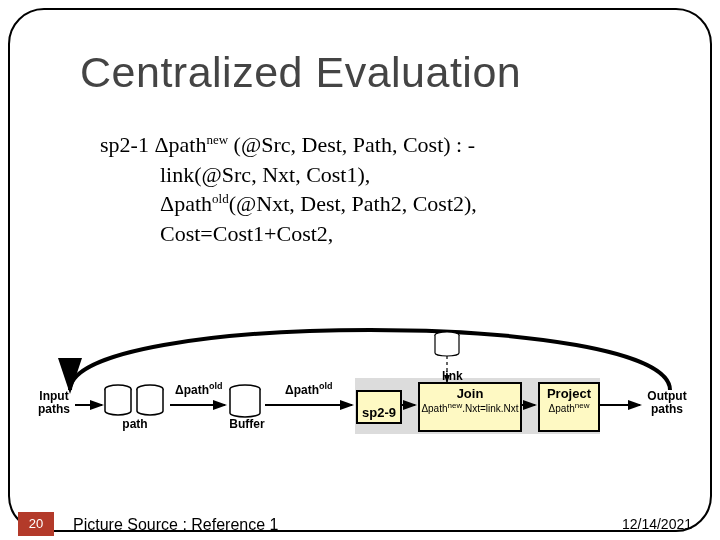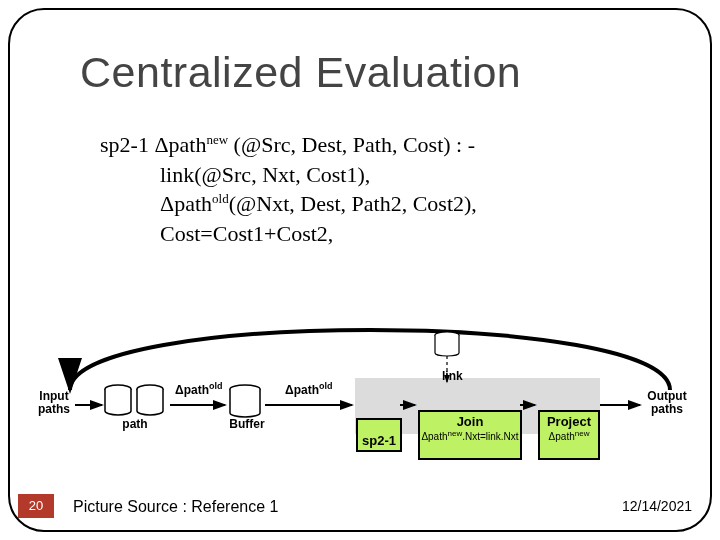--- a/index.html
+++ b/index.html
@@ -50,40 +50,39 @@
     font-family: Arial, sans-serif;
     font-weight: bold;
     font-size: 12px;
     text-align: center;
     line-height: 1.05;
   }
   .lbl-small { font-size: 12px; font-weight: bold; }
   .box {
     position: absolute;
     border: 2px solid #000;
-    background: #bef264;
+    background: #fef9c3;
     text-align: center;
-    margin-top: 28px;
   }
   .box-inner {
     font-weight: bold;
     font-size: 13px;
     padding-top: 2px;
   }
   .box-sub {
     font-size: 10px;
     font-weight: normal;
   }
   .shade {
     position: absolute;
     background: #dcdcdc;
   }
   .footer {
     position: absolute;
-    bottom: 18px;
+    bottom: 0;
     left: 18px;
     right: 28px;
     height: 28px;
   }
   .pagenum {
     position: absolute;
     left: 0;
     width: 36px;
     height: 24px;
     background: #b33a2a;
@@ -178,21 +177,21 @@
     <span>Δpath</span><span class="sup" style="font-size:9px">old</span>
   </div>
 
   <div class="lbl" style="left:195px; top:98px; width:44px;">Buffer</div>
 
   <div class="lbl-small lbl" style="left:255px; top:62px;">
     <span>Δpath</span><span class="sup" style="font-size:9px">old</span>
   </div>
 
   <div class="box" style="left:326px; top:70px; width:42px; height:30px; line-height:30px;">
-    <div class="box-inner" style="padding-top:6px">sp2-1</div>
+    <div class="box-inner" style="padding-top:6px">sp2-9</div>
   </div>
 
   <div class="lbl-small lbl" style="left:412px; top:18px;margin-top:32px;">link</div>
 
   <div class="box" style="left:388px; top:62px; width:100px; height:46px;">
     <div class="box-inner">Join</div>
     <div class="box-sub">
       <span>Δpath</span><span class="sup" style="font-size:8px">new</span><span>.Nxt=link.Nxt</span>
     </div>
   </div>

